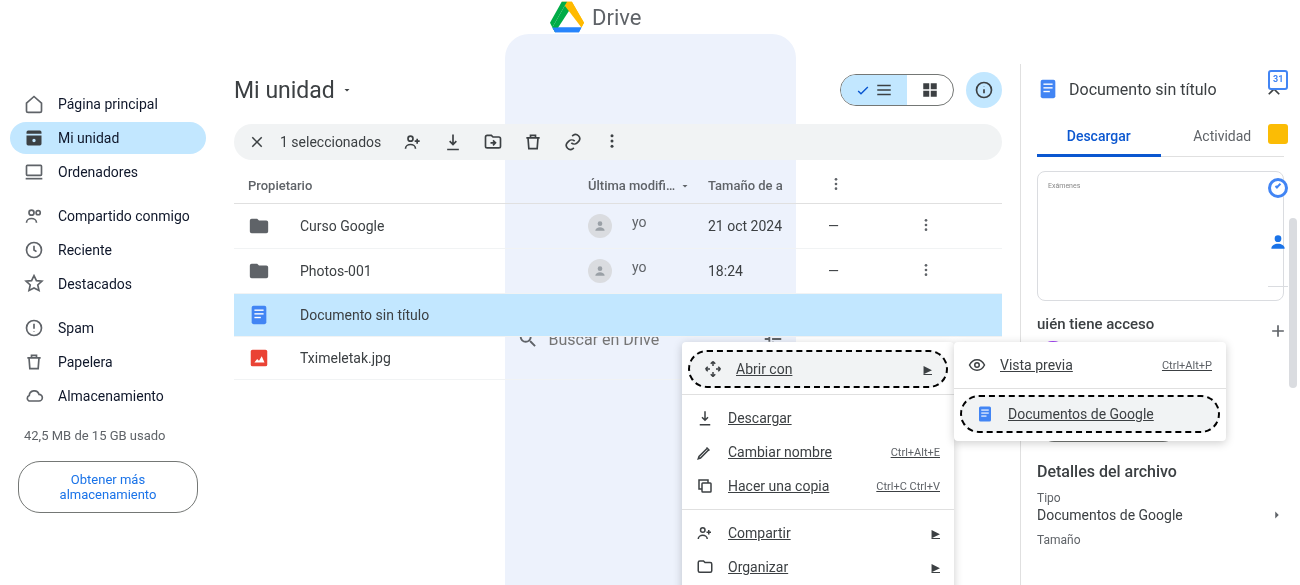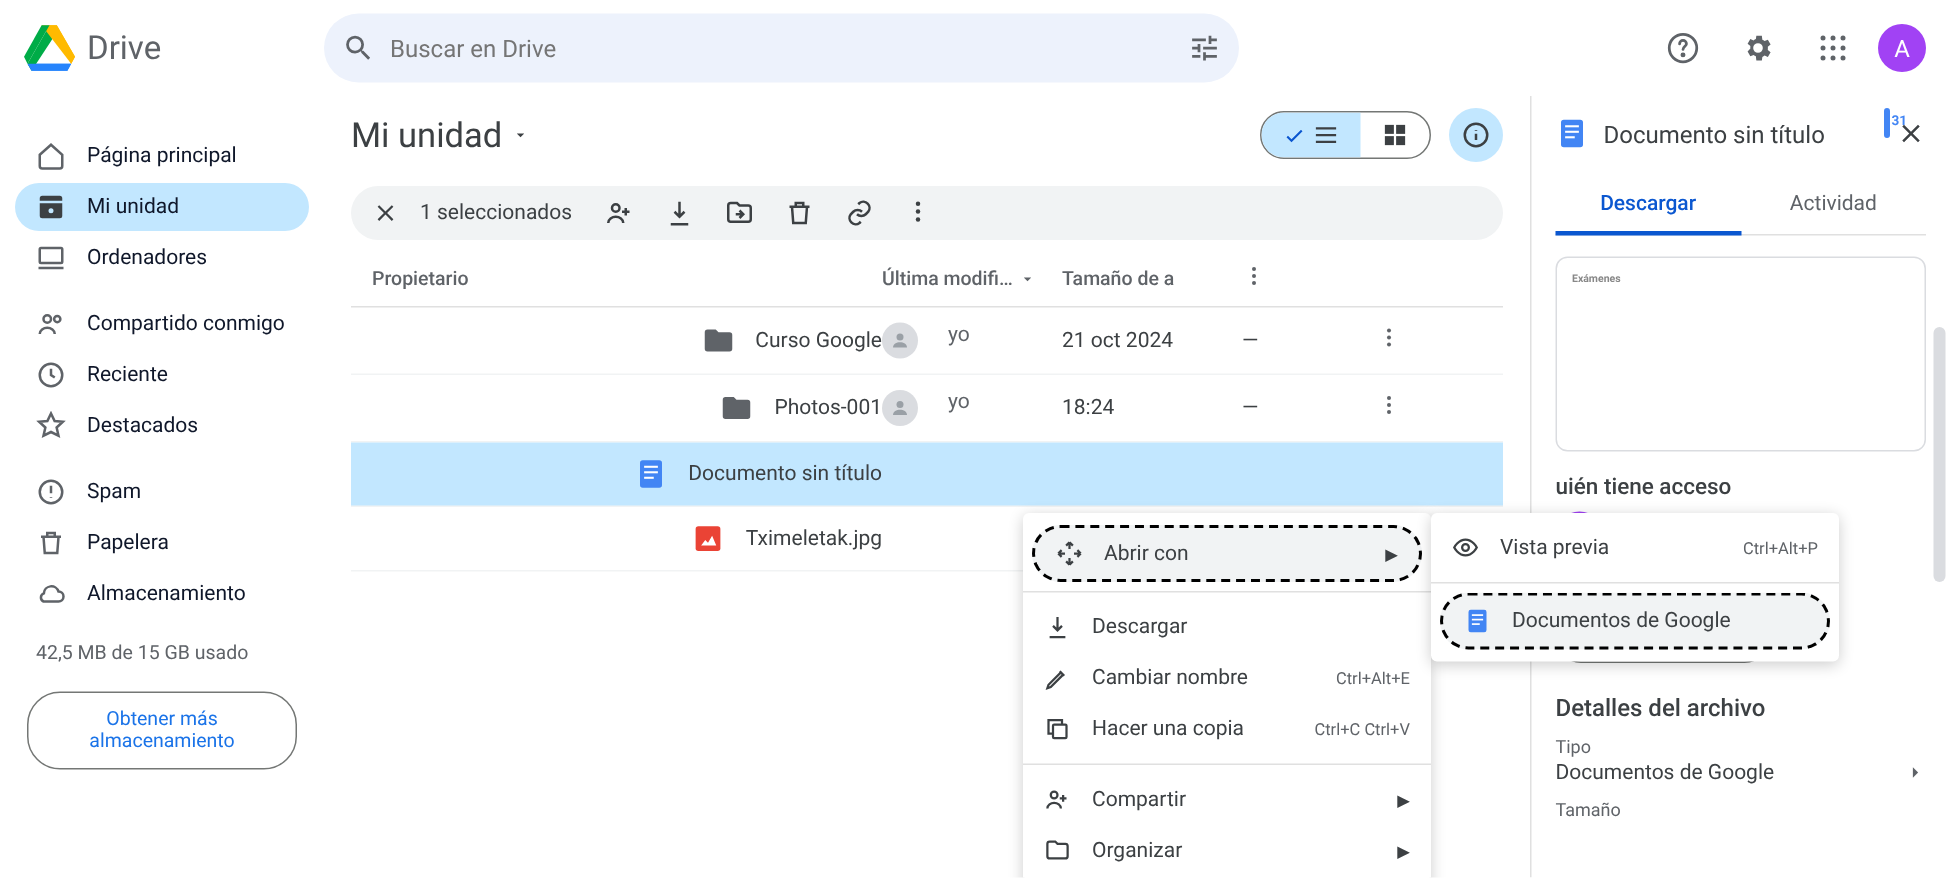--- a/index.html
+++ b/index.html
@@ -1,17 +1,17 @@
 <!DOCTYPE html>
 <html><head>
 <meta charset="utf-8">
 <style>
 * { box-sizing: border-box; margin: 0; padding: 0; font-family: 'Google Sans', Roboto, Arial, sans-serif; }
 body { width: 1300px; height: 585px; background: #fff; overflow: hidden; position: relative; color: #3c4043; }
-.header { display: flex; align-items: center; height: 64px; padding: 0 16px; }
+.header { display: flex; align-items: center; height: 64px; padding: 0 16px; flex-direction: column; }
 .logo-area { display: flex; align-items: center; gap: 8px; width: 200px; }
 .logo-text { font-size: 22px; color: #5f6368; }
 .search-bar { flex: 0 0 610px; display: flex; align-items: center; background: #edf2fc; border-radius: 24px; height: 46px; padding: 0 12px; margin-left: 0; }
 .search-input { flex: 1; border: none; background: none; font-size: 16px; outline: none; padding: 0 10px; color: #5f6368; }
 .hdr-right { margin-left: auto; display: flex; align-items: center; gap: 10px; }
 .icon-btn { width: 40px; height: 40px; border-radius: 50%; display: flex; align-items: center; justify-content: center; cursor: pointer; }
 .avatar { width: 32px; height: 32px; border-radius: 50%; background: #a142f4; color: #fff; display: flex; align-items: center; justify-content: center; font-size: 16px; }
 .body-grid { display: flex; height: calc(585px - 64px); }
 .sidebar { width: 216px; padding: 8px 10px 0 10px; }
 .new-btn { display: flex; align-items: center; gap: 12px; background: #fff; border: 1px solid #dadce0; border-radius: 16px; padding: 14px 20px; font-size: 14px; box-shadow: 0 1px 2px rgba(0,0,0,.18); cursor: pointer; width: 104px; }
@@ -29,46 +29,46 @@
 .seg-active { background: #c2e7ff; }
 .info-btn { width: 36px; height: 36px; border-radius: 50%; background: #c2e7ff; display: flex; align-items: center; justify-content: center; margin-left: 12px; cursor: pointer; }
 .sel-bar { display: flex; align-items: center; gap: 14px; background: #f1f3f4; border-radius: 24px; padding: 8px 14px; margin-top: 16px; }
 .sel-text { font-size: 14px; }
 .sel-icons { display: flex; gap: 20px; margin-left: 8px; }
 .table { margin-top: 8px; }
 .thead, .trow { display: grid; grid-template-columns: 340px 120px 120px 90px 40px; align-items: center; padding: 8px 14px; font-size: 13px; color: #5f6368; }
 .thead { border-bottom: 1px solid #e0e0e0; font-weight: 500; }
 .trow { border-bottom: 1px solid #f1f3f4; color: #3c4043; font-size: 14px; padding: 10px 14px; }
 .trow.selected { background: #c2e7ff; }
-.cell-name { display: flex; align-items: center; gap: 14px; justify-content: flex-end; }
+.cell-name { display: flex; align-items: center; gap: 30px; }
 .owner { display: flex; gap: 20px; color: #5f6368; }
 .ownav { width: 24px; height: 24px; border-radius: 50%; background: #dadce0; display:flex;align-items:center;justify-content:center; }
 .ctx-menu { position: absolute; left: 466px; top: 278px; width: 272px; background: #fff; border-radius: 4px; box-shadow: 0 2px 10px rgba(0,0,0,.2); padding: 6px 0; z-index: 50; font-size: 14px; }
-.ctx-item { display: flex; align-items: center; padding: 8px 14px; gap: 14px; cursor: pointer; position: relative; }
+.ctx-item { display: flex; align-items: center; padding: 8px 14px; gap: 14px; cursor: pointer; position: relative; text-decoration: underline; }
 .ctx-item .short { margin-left: auto; font-size: 11px; color: #5f6368; }
 .ctx-item .arrow { margin-left: auto; font-size: 11px; }
 .ctx-item.highlight { border: 2px dashed #000; border-radius: 20px; margin: 2px 6px; background: #f1f3f4; }
 .ctx-sep { height: 1px; background: #e0e0e0; margin: 6px 0; }
 .submenu { position: absolute; left: 738px; top: 278px; width: 272px; background: #fff; border-radius: 4px; box-shadow: 0 2px 10px rgba(0,0,0,.2); padding: 6px 0; z-index: 60; font-size: 14px; }
 .submenu .ctx-sep { margin: 6px 0; }
 .details { width: 280px; border-left: 1px solid #e0e0e0; padding: 14px 16px 0 16px; position: relative; overflow:hidden; }
 .det-hdr { display: flex; align-items: center; gap: 10px; }
 .det-title { font-size: 16px; flex: 1; }
 .det-tabs { display: flex; margin-top: 18px; border-bottom: 1px solid #e0e0e0; }
 .det-tab { flex: 1; text-align: center; padding: 10px 0; font-size: 14px; color: #5f6368; cursor: pointer; }
 .det-tab.active { color: #0b57d0; border-bottom: 3px solid #0b57d0; margin-bottom: -1px; font-weight: 500; }
 .preview { margin-top: 14px; border: 1px solid #dadce0; border-radius: 8px; height: 130px; padding: 10px; }
-.preview-inner { font-size: 7px; color: #888; font-weight: bold; }
+.preview-inner { font-size: 7px; color: #888; }
 .access-title { font-size: 15px; margin-top: 14px; font-weight: 500; }
 .access-note { font-size: 13px; color: #5f6368; margin-top: 8px; }
 .access-btn { display:inline-block; border: 1px solid #747775; border-radius: 20px; padding: 8px 16px; font-size: 14px; color: #0b57d0; margin-top: 12px; cursor:pointer; }
 .file-det-title { font-size: 16px; font-weight: 500; margin-top: 20px; }
 .det-label { font-size: 12px; color: #5f6368; margin-top: 10px; }
 .det-val { font-size: 14px; margin-top: 2px; display:flex; align-items:center; justify-content:space-between; }
-.right-rail { position: absolute; right: 0; top: 64px; width: 44px; display: flex; align-items: center; gap: 34px; padding-top: 6px; }
+.right-rail { position: absolute; right: 0; top: 64px; width: 44px; display: flex; flex-direction: column; align-items: center; gap: 34px; padding-top: 6px; }
 .rail-icon { width: 20px; height: 20px; border-radius: 3px; }
 .scrollbar { position:absolute; right:3px; top:154px; width:8px; height:170px; background:#dadce0; border-radius:4px; }
 </style>
 </head>
 <body>
 
 <div class="header">
   <div class="logo-area">
     <svg width="34" height="34" viewBox="0 0 87 78">
       <path d="M6 66l7 12h61l6.5-12z" fill="#2684FC"></path>

